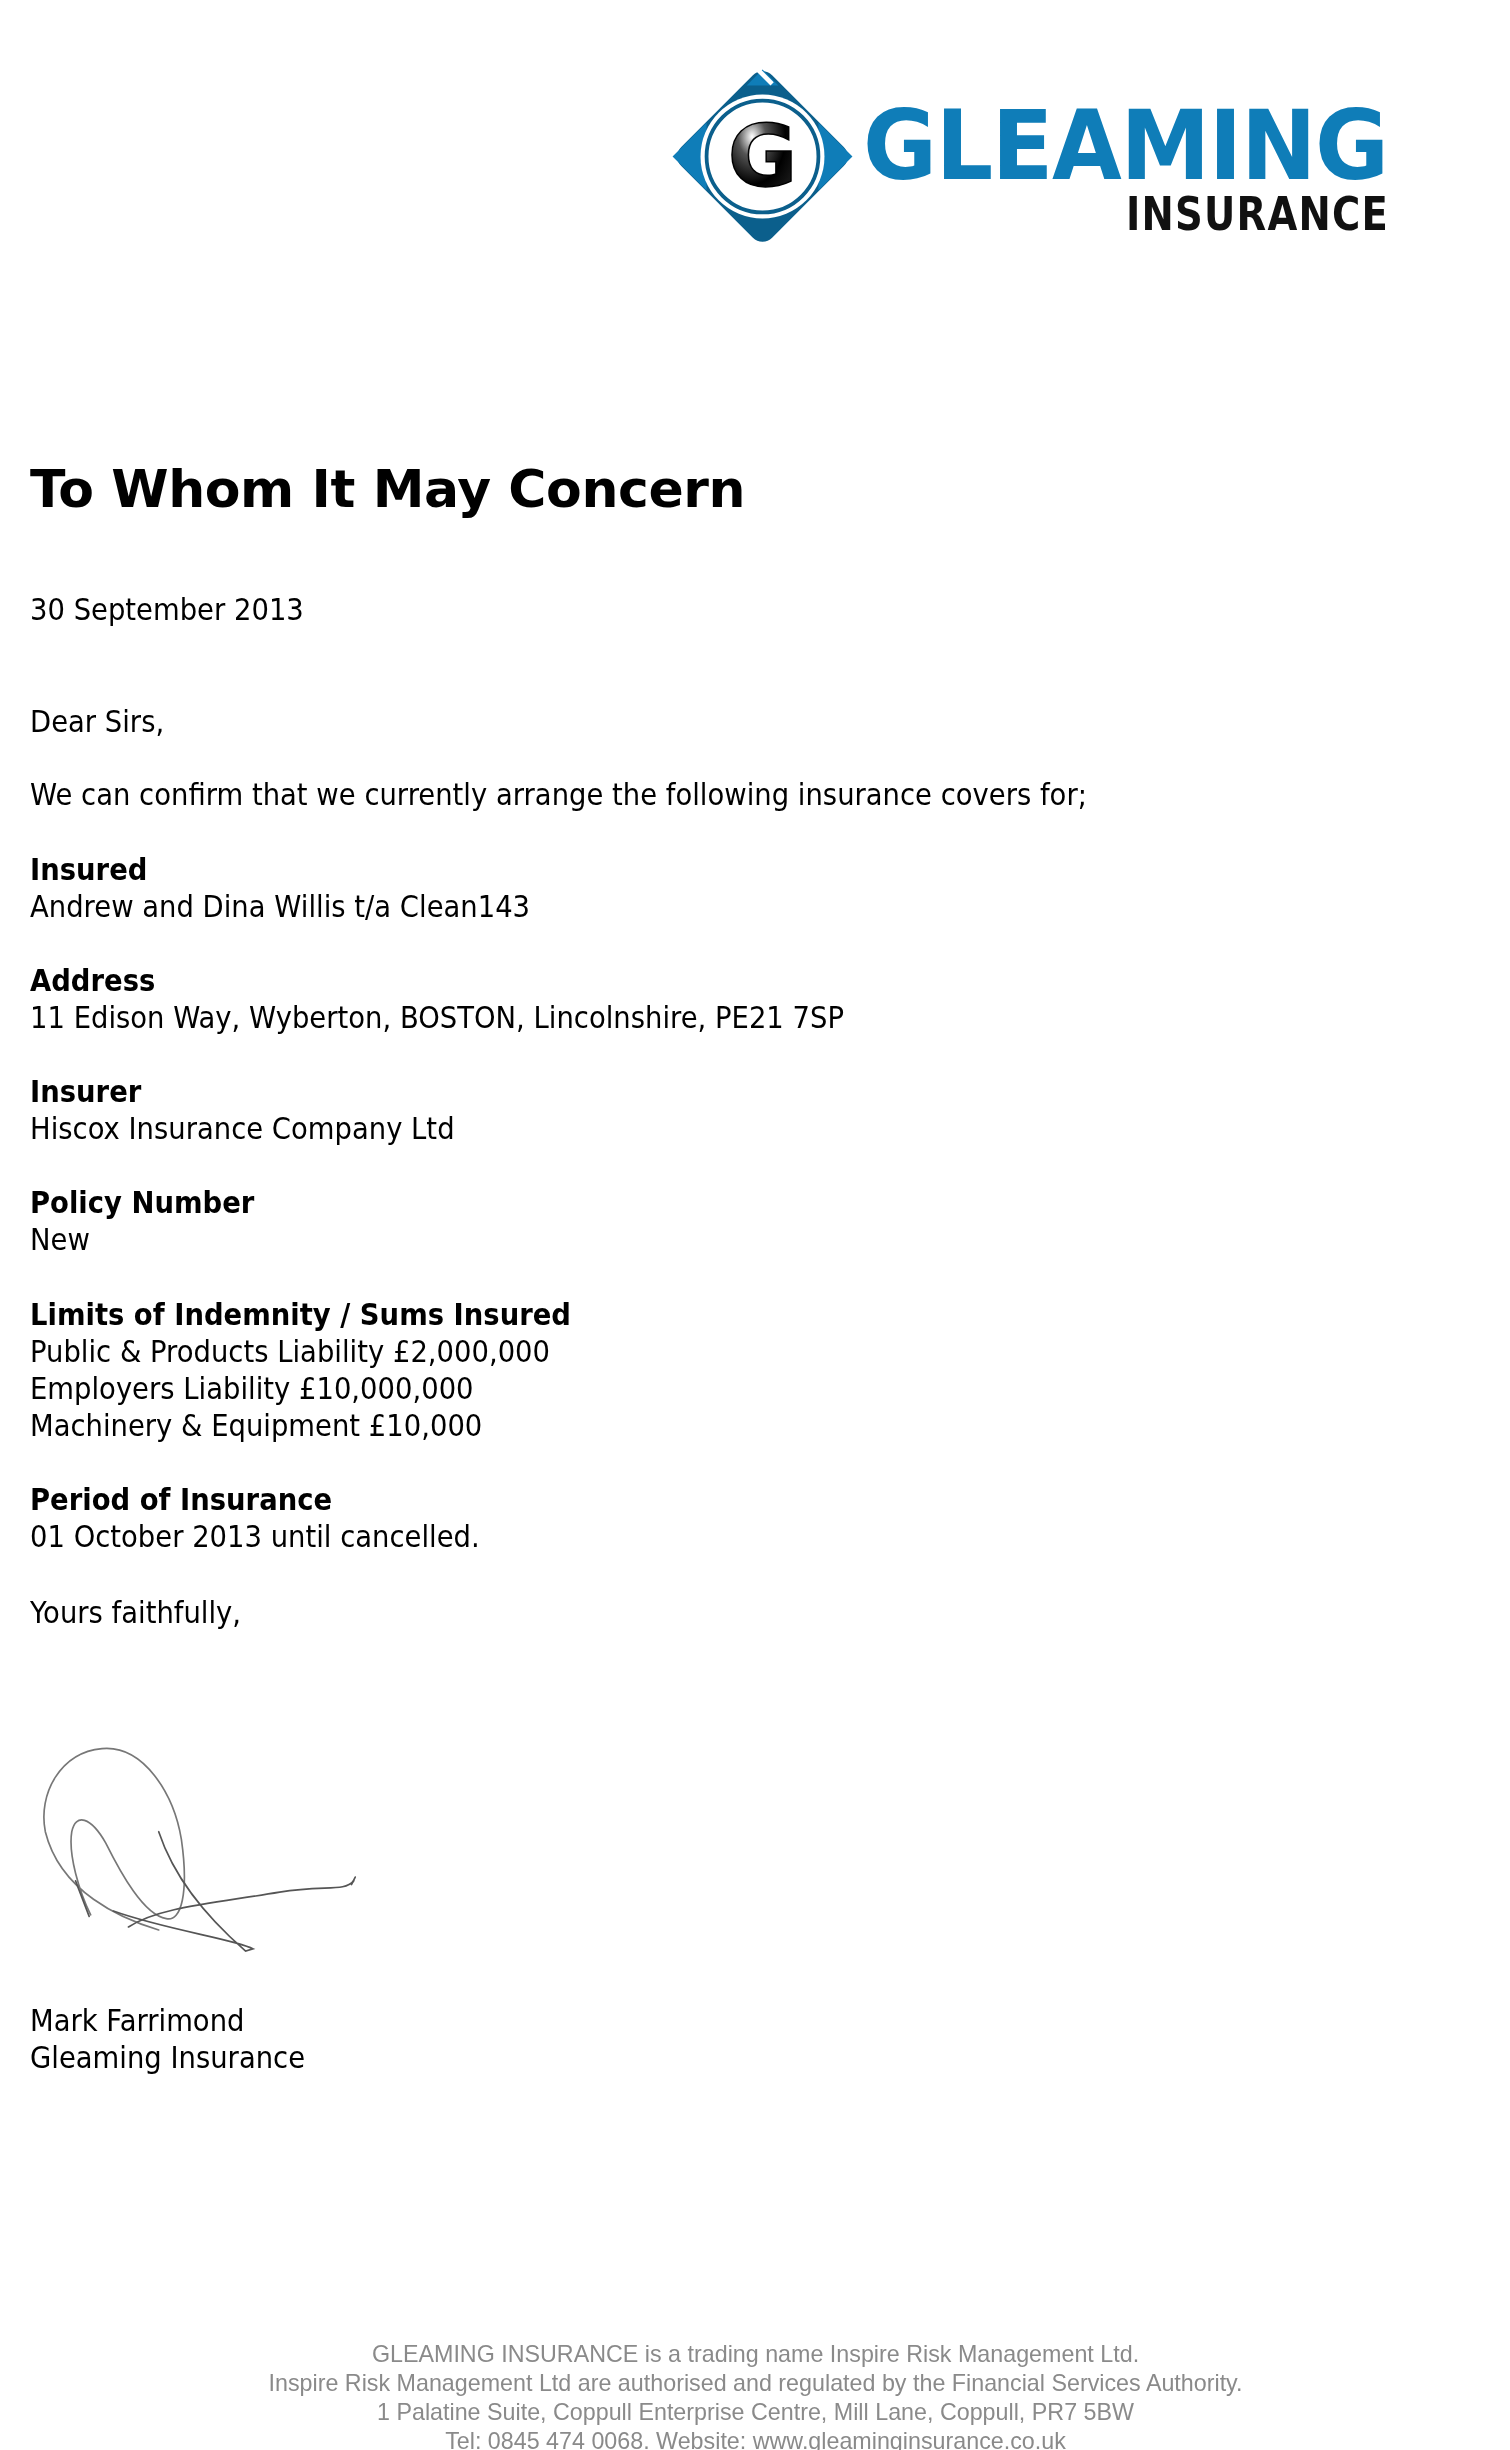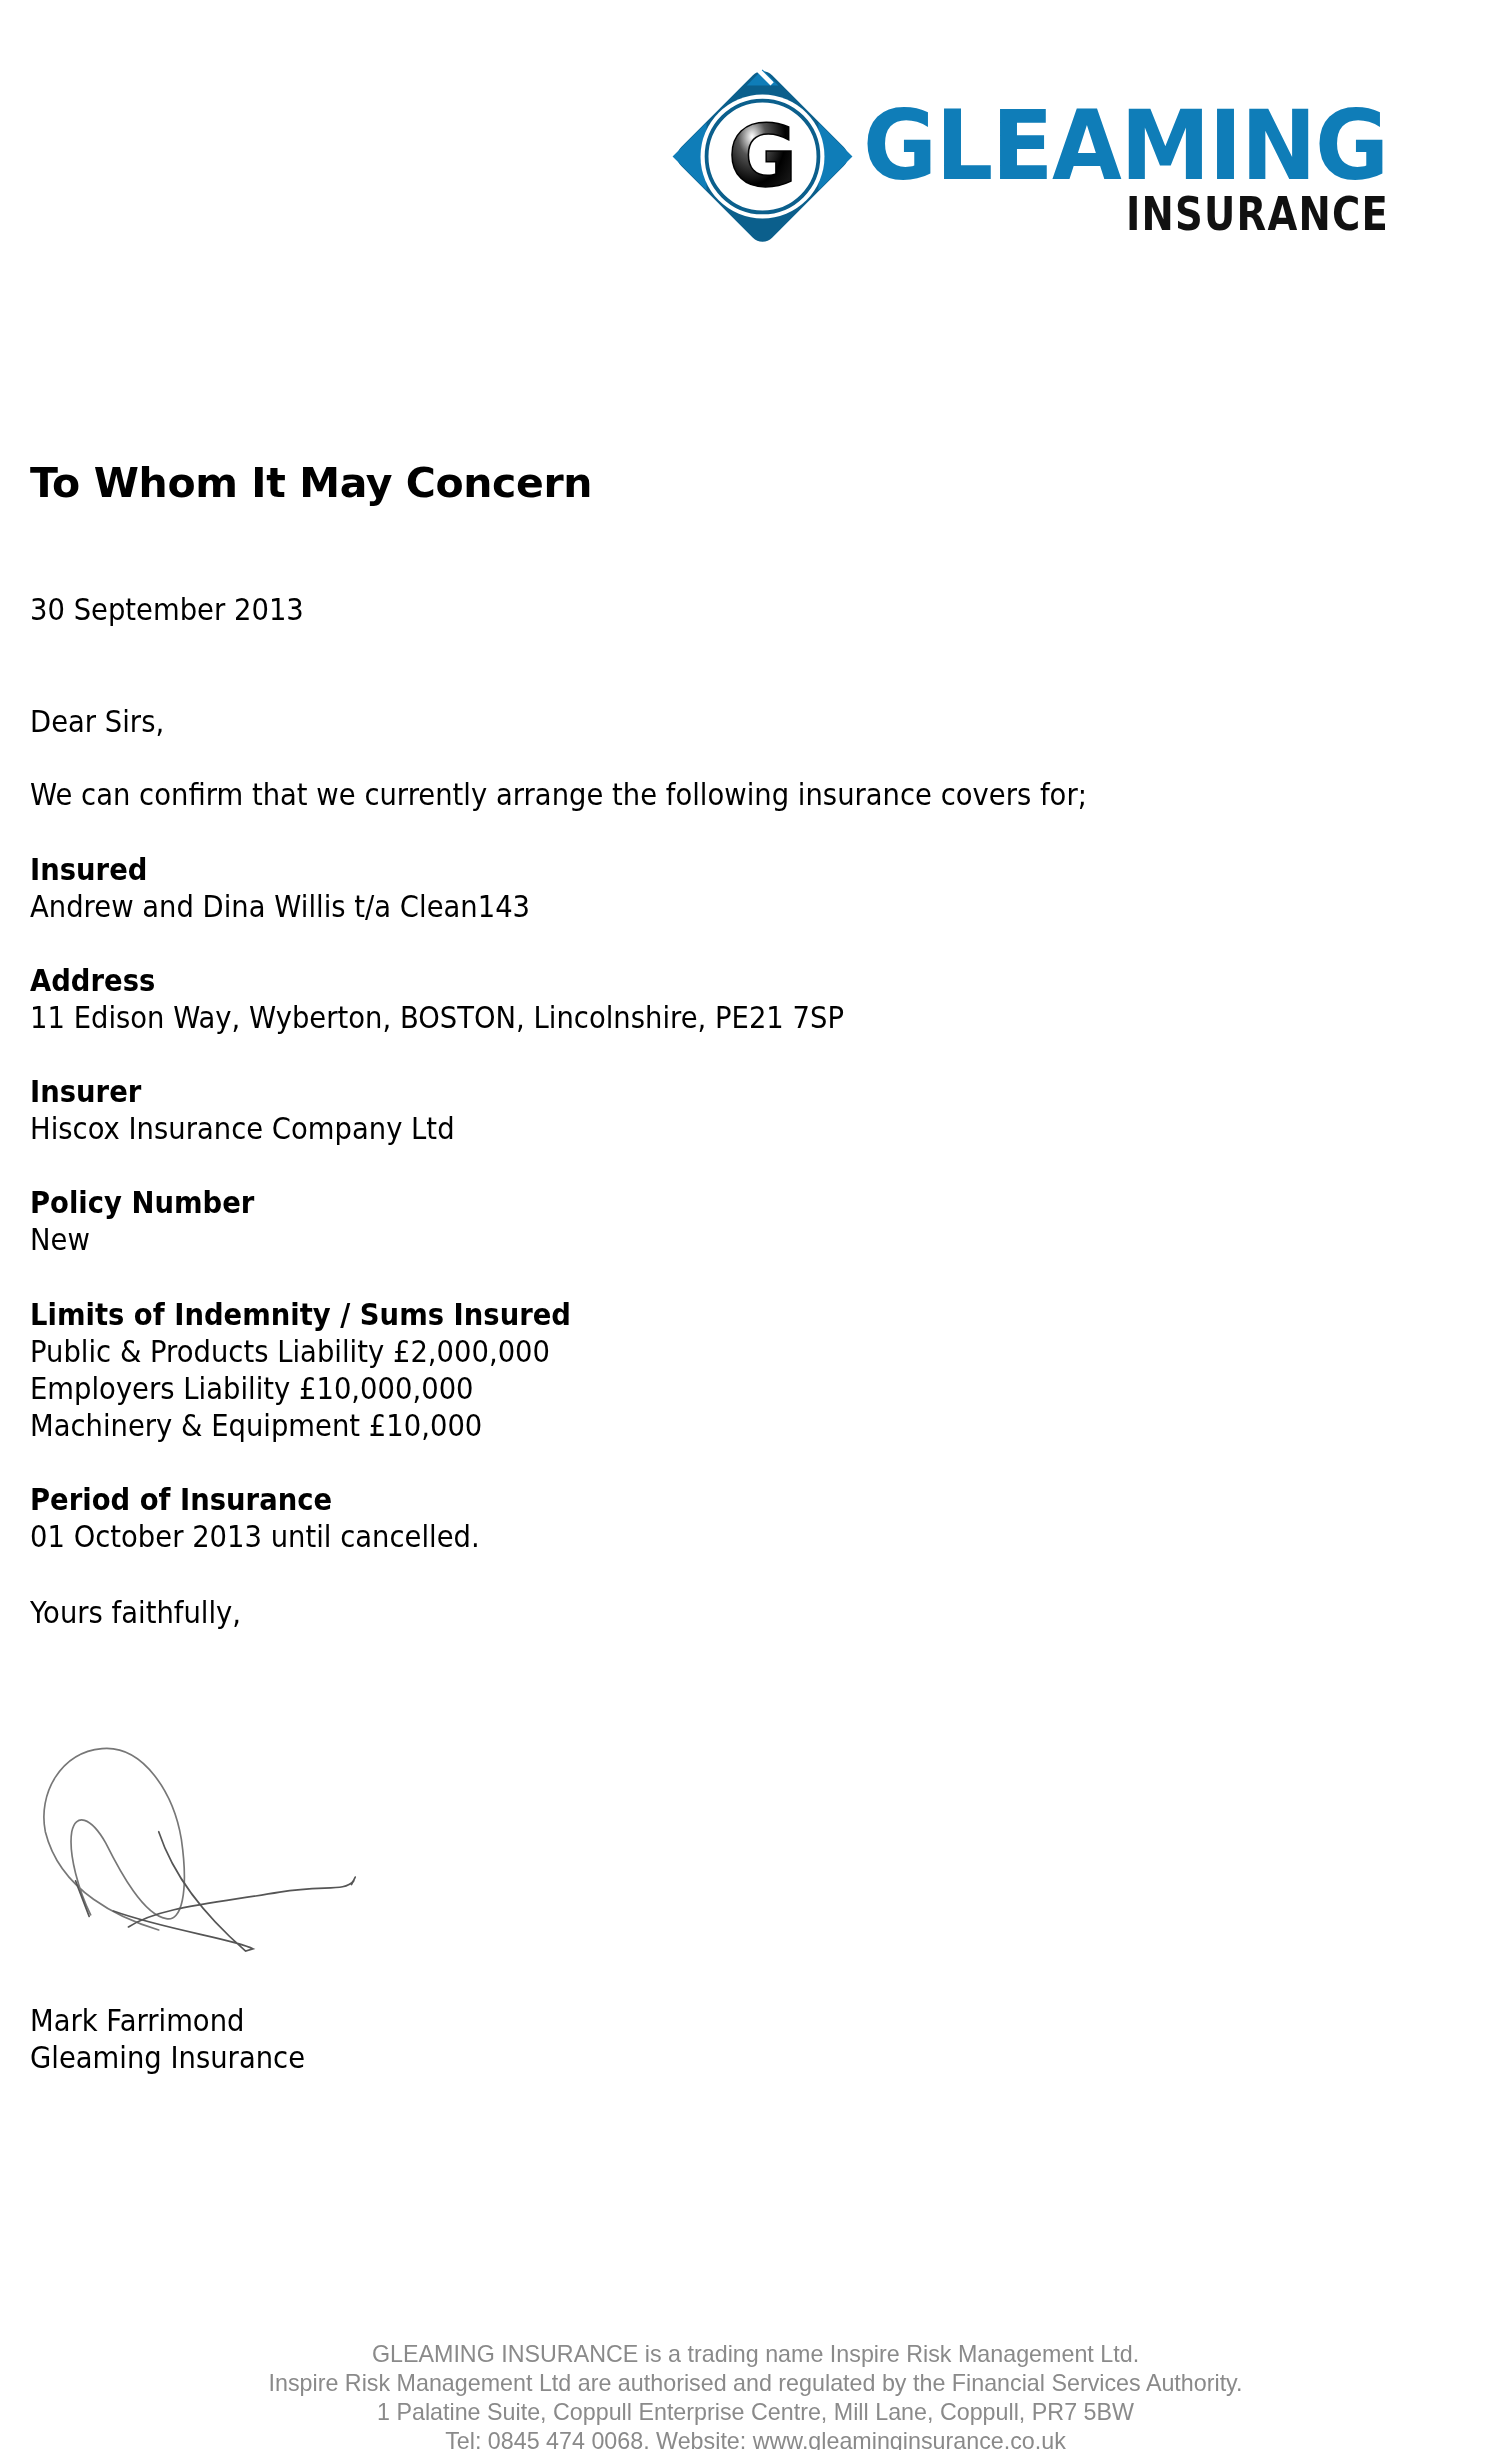--- a/index.html
+++ b/index.html
@@ -6,21 +6,21 @@
   body { width:1511px; height:2450px; position:relative; overflow:hidden;
          font-family:"DejaVu Sans", sans-serif; color:#000; }
   .abs { position:absolute; white-space:nowrap; }
   .logo-mark { position:absolute; left:665px; top:59px; width:195px; height:195px; }
   .logo-word { position:absolute; left:863px; top:97px; font-family:"DejaVu Sans", sans-serif;
                font-weight:bold; font-size:97px; line-height:97px; color:#0f7db8;
                letter-spacing:-1.5px; transform:scaleX(0.93); transform-origin:left top; }
   .logo-sub { position:absolute; left:1126px; top:189px; font-family:"DejaVu Sans", sans-serif;
               font-weight:bold; font-size:47px; line-height:50px; color:#111; letter-spacing:1.5px;
               transform:scaleX(0.82); transform-origin:left top; }
-  .title { left:30px; top:459px; font-size:41px; font-weight:bold; letter-spacing:-0.4px; }
+  .title { left:30px; top:459px; font-size:52px; font-weight:bold; letter-spacing:-0.4px; }
   .body-text { left:30px; font-size:29.5px; line-height:36px; transform:scaleX(0.93); transform-origin:left top; }
   .label { font-weight:bold; }
   .signature { position:absolute; left:30px; top:1741px; width:333px; height:257px; }
   .footer { position:absolute; left:0; width:1511px; text-align:center; top:2339px;
             font-family:"Liberation Sans", sans-serif; color:#8a8a8a; font-size:24px; line-height:29px; }
   .footer div { transform:scaleX(0.97); }
 </style>
 </head>
 <body>
 

